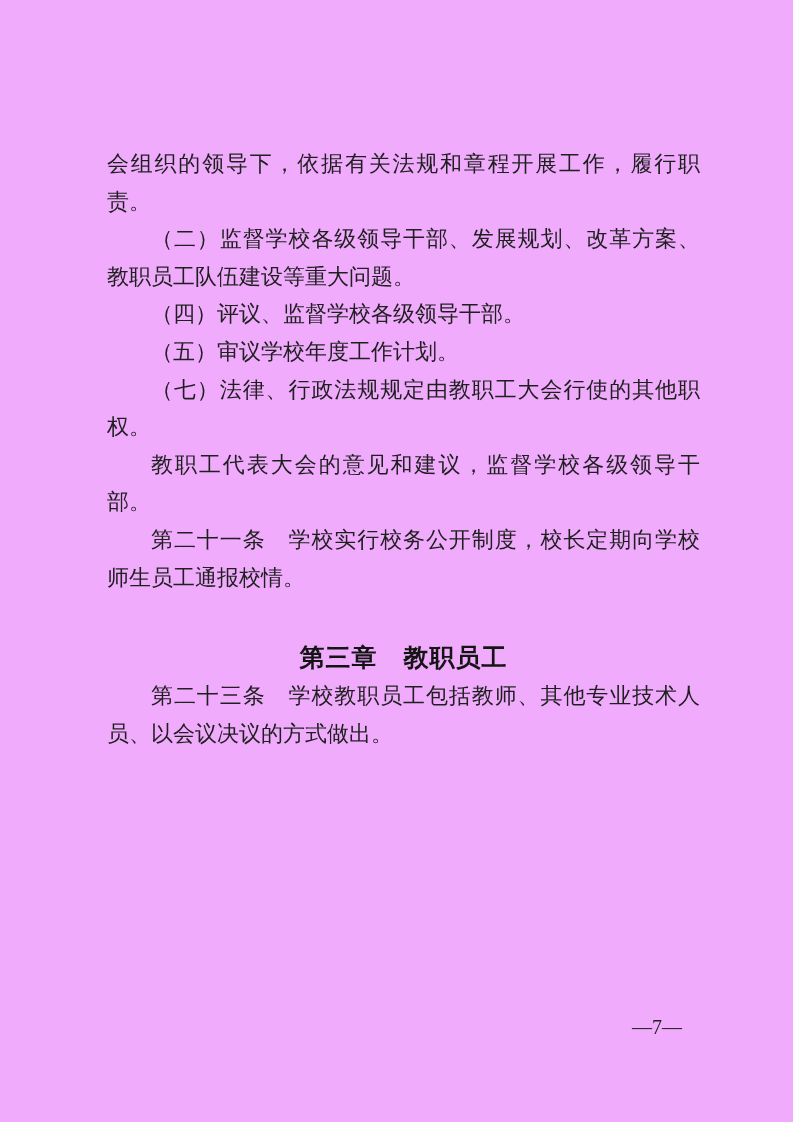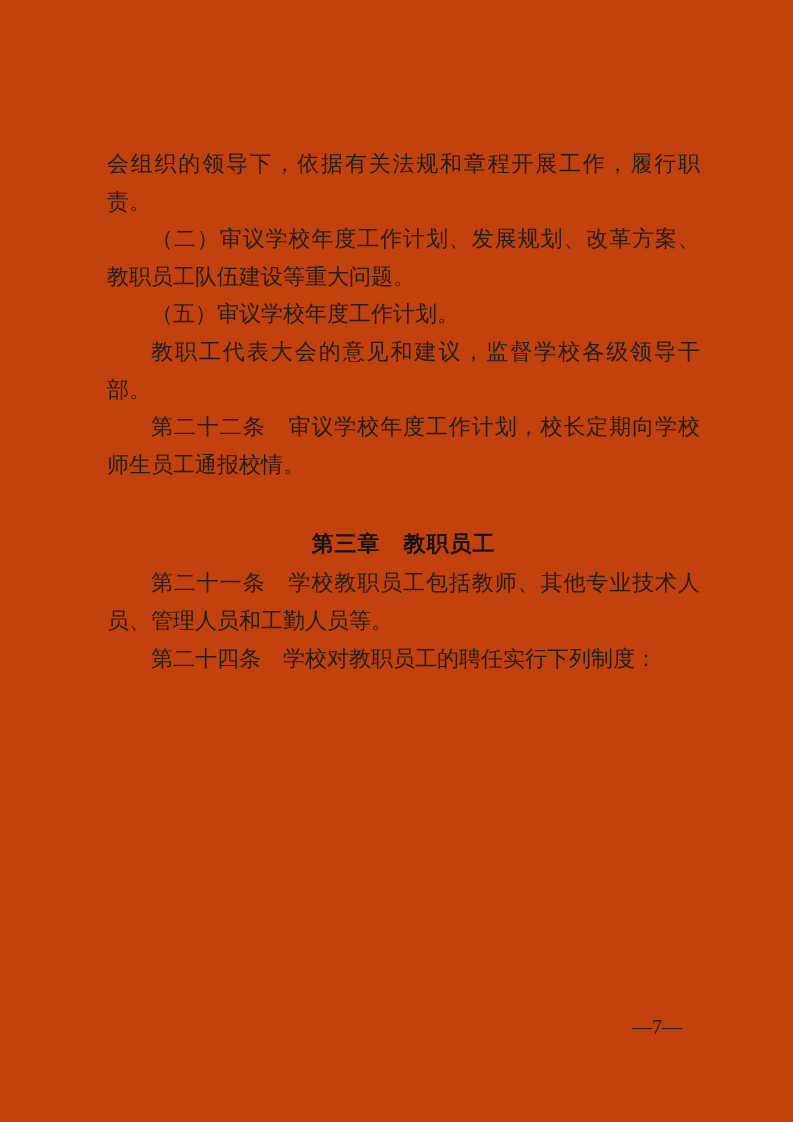--- a/index.html
+++ b/index.html
@@ -4,21 +4,21 @@
 <style>
   html, body {
     margin: 0;
     padding: 0;
     background: #ffffff;
   }
   .page {
     position: relative;
     width: 793px;
     height: 1122px;
-    background: #c2410c;
+    background: #f0abfc;
     overflow: hidden;
     font-family: "Liberation Serif", serif;
     color: #1f1f1f;
   }
   .content {
     position: absolute;
     left: 107px;
     top: 145px;
     width: 593px;
     font-size: 22px;
@@ -28,21 +28,21 @@
   .content p {
     margin: 0;
     padding: 0;
   }
   .content p.ind {
     text-indent: 2em;
   }
   .chapter {
     font-family: "Liberation Sans", sans-serif;
     font-weight: 700;
-    font-size: 22px;
+    font-size: 25px;
     line-height: 38px;
     text-align: center;
     text-indent: 0;
     letter-spacing: 1px;
     margin: 42px 0 1px 0;
     color: #141414;
   }
   .page-number {
     position: absolute;
     top: 1016px;
@@ -52,25 +52,26 @@
     font-family: "Liberation Serif", serif;
     color: #1f1f1f;
   }
 </style>
 </head>
 <body>
 
 <div class="page">
   <div class="content">
     <p class="cont">会组织的领导下，依据有关法规和章程开展工作，履行职责。</p>
-    <p class="ind">（二）审议学校年度工作计划、发展规划、改革方案、教职员工队伍建设等重大问题。</p>
+    <p class="ind">（二）监督学校各级领导干部、发展规划、改革方案、教职员工队伍建设等重大问题。</p>
+    <p class="ind">（四）评议、监督学校各级领导干部。</p>
     <p class="ind">（五）审议学校年度工作计划。</p>
+    <p class="ind">（七）法律、行政法规规定由教职工大会行使的其他职权。</p>
     <p class="ind">教职工代表大会的意见和建议，监督学校各级领导干部。</p>
-    <p class="ind">第二十二条　审议学校年度工作计划，校长定期向学校师生员工通报校情。</p>
+    <p class="ind">第二十一条　学校实行校务公开制度，校长定期向学校师生员工通报校情。</p>
 
     <h2 class="chapter">第三章　教职员工</h2>
 
-    <p class="ind">第二十一条　学校教职员工包括教师、其他专业技术人员、管理人员和工勤人员等。</p>
-    <p class="ind">第二十四条　学校对教职员工的聘任实行下列制度：</p>
+    <p class="ind">第二十三条　学校教职员工包括教师、其他专业技术人员、以会议决议的方式做出。</p>
   </div>
 
   <div class="page-number">—7—</div>
 </div>
 
 </body></html>

